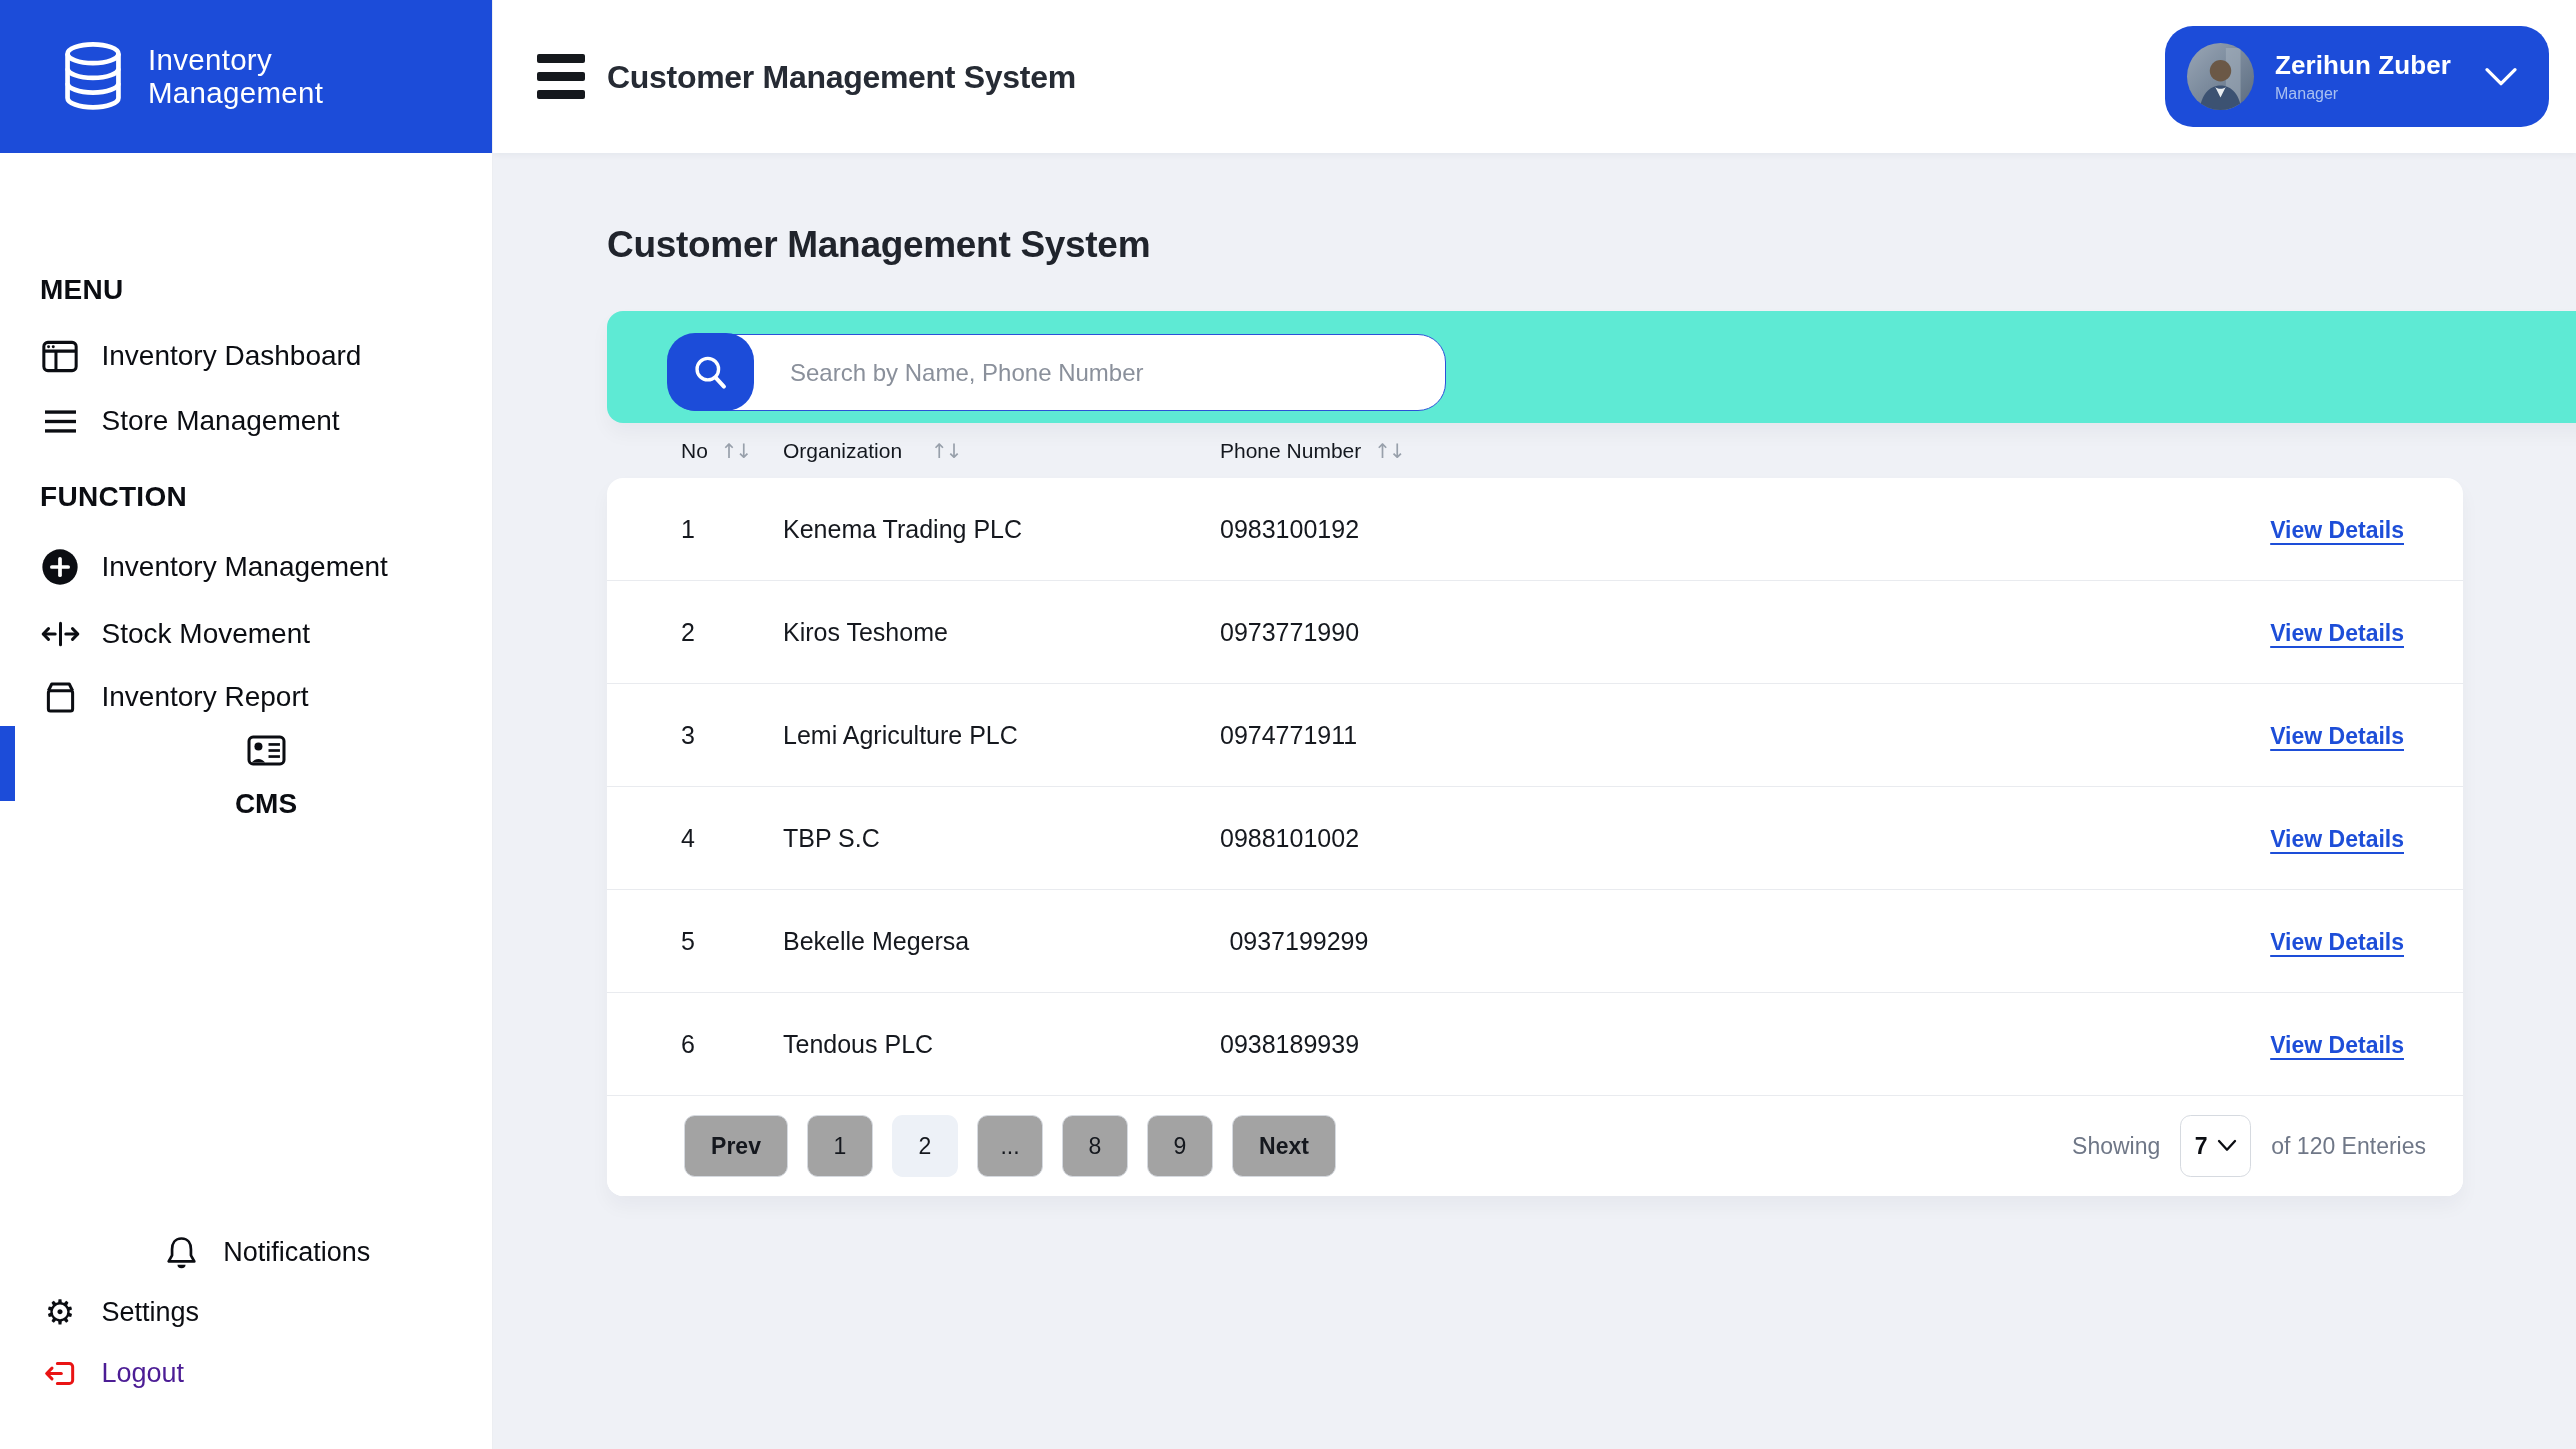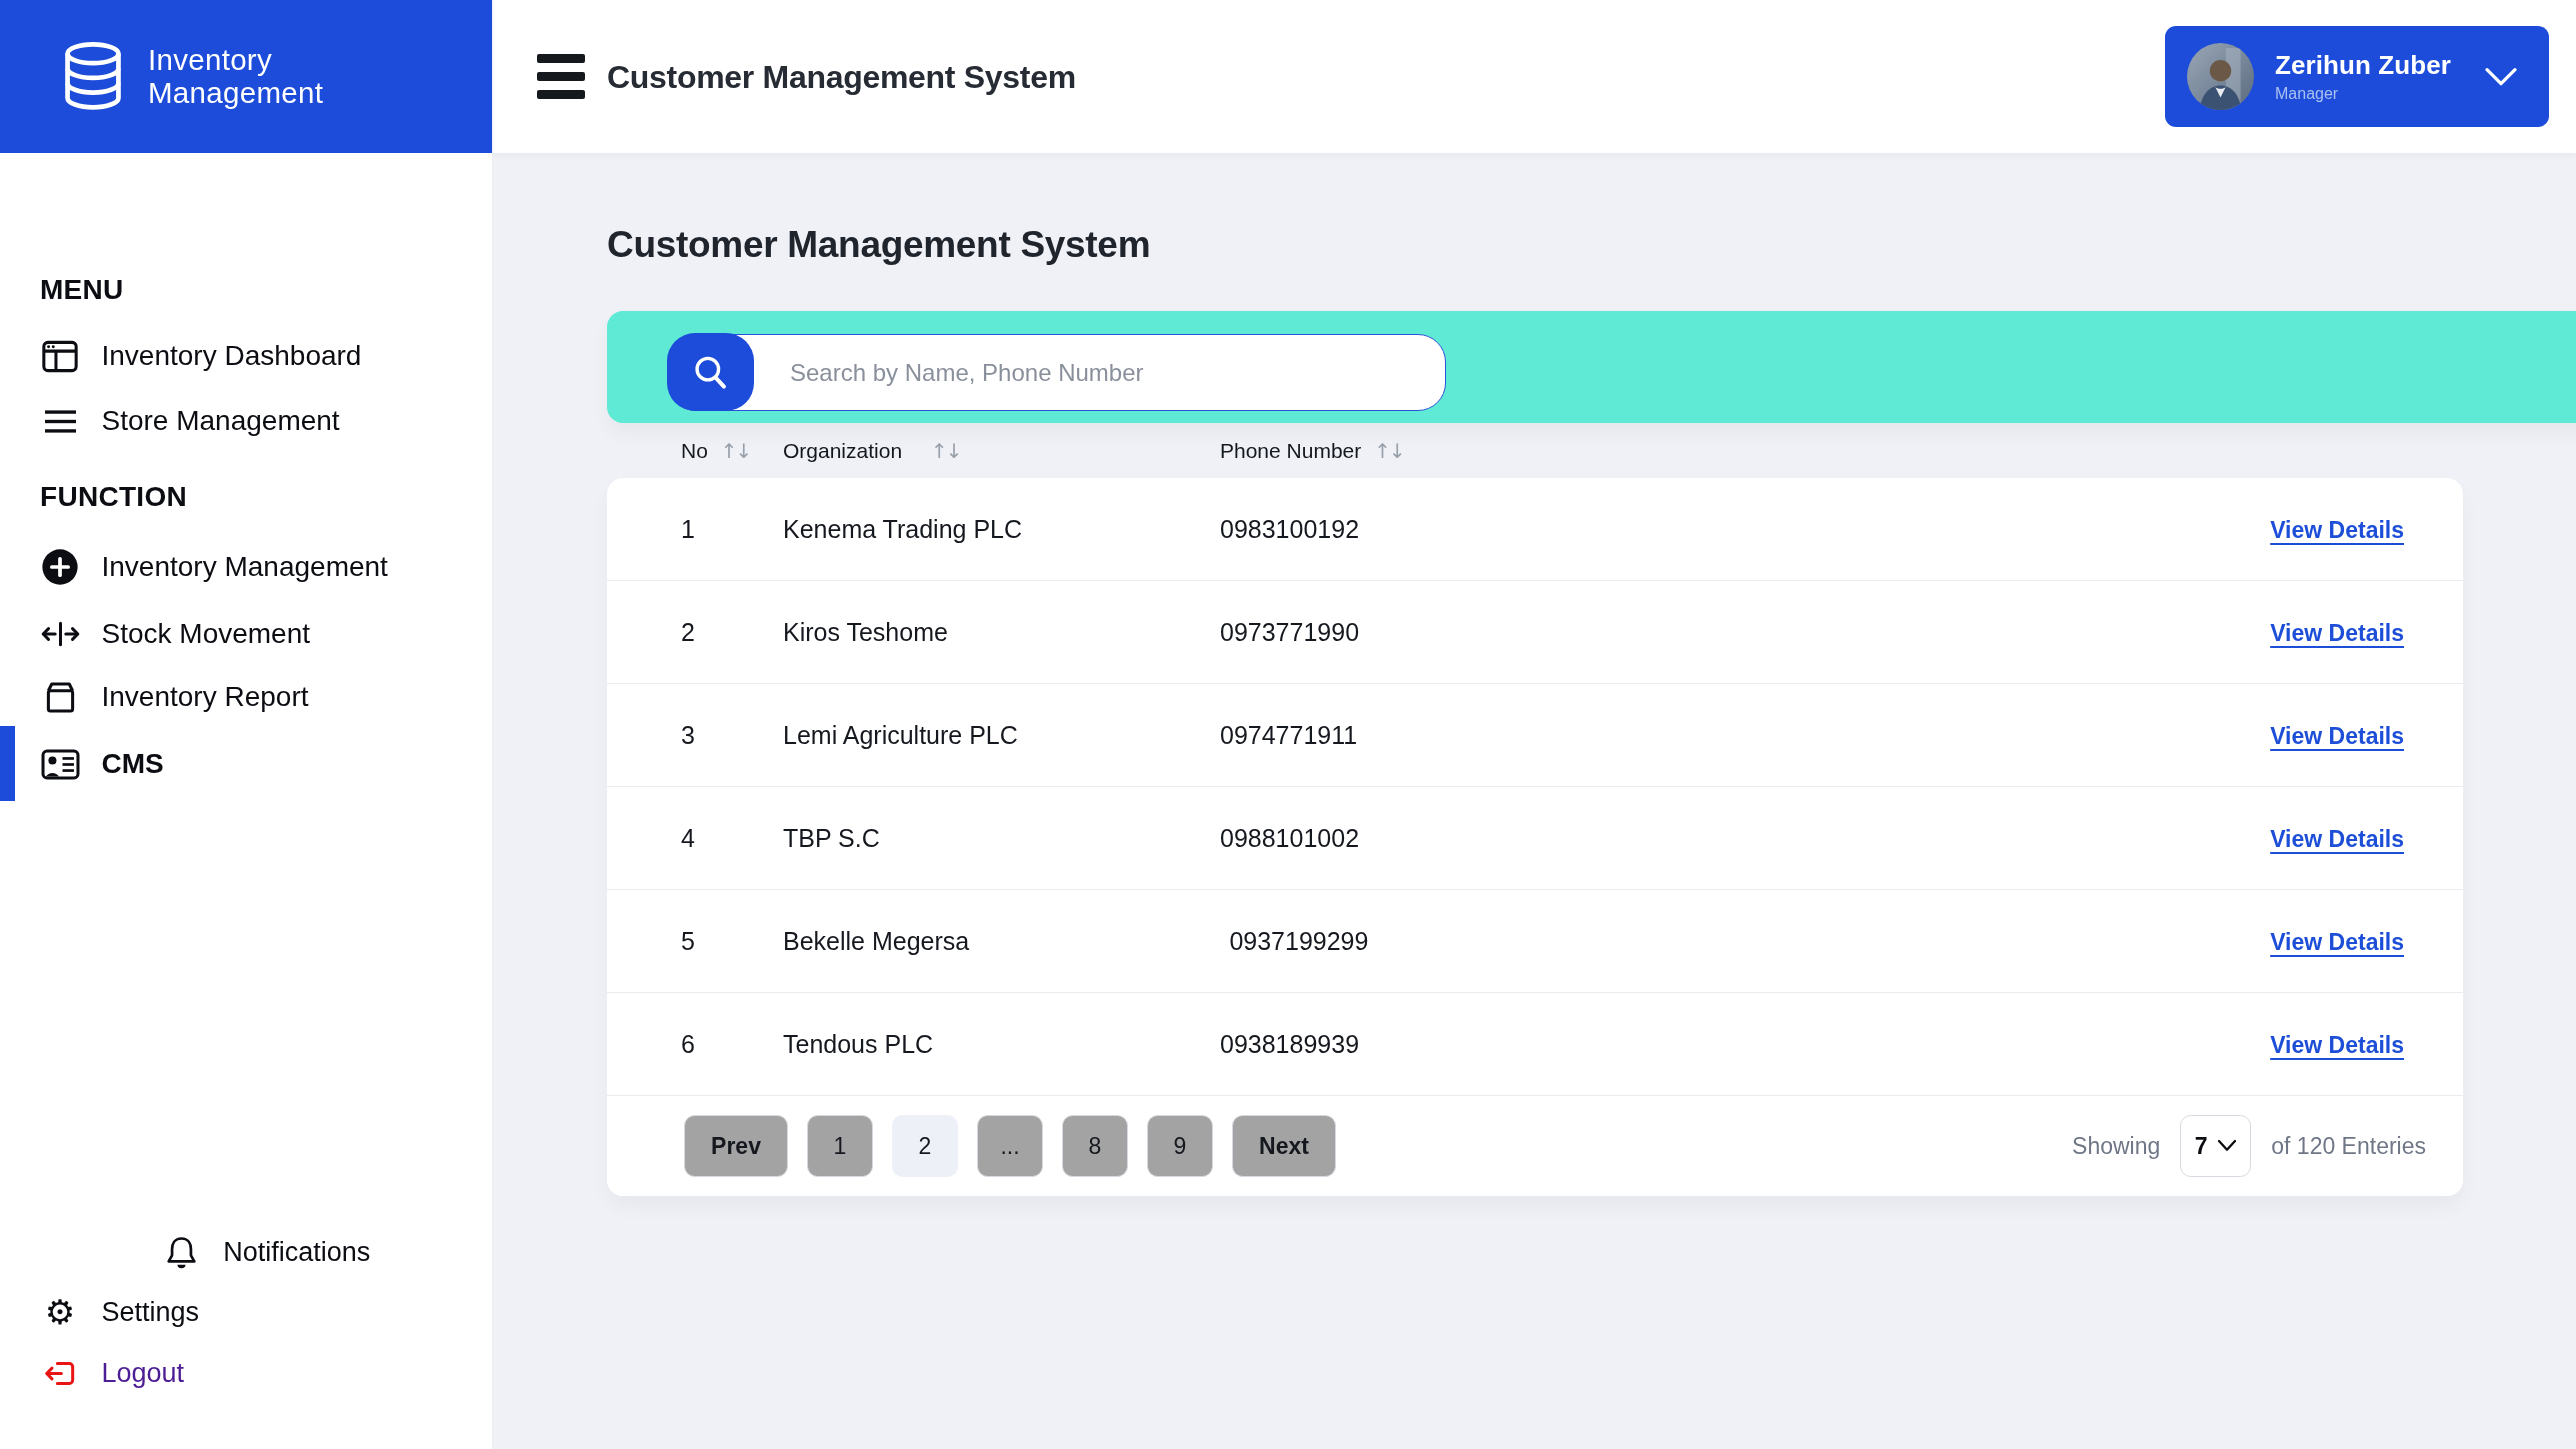--- a/index.html
+++ b/index.html
@@ -45,21 +45,21 @@
   }
   .hamburger { position:absolute; left:44px; top:54px; width:48px; cursor:pointer; }
   .hamburger span { display:block; width:48px; height:8.7px; background:#15181D; border-radius:2px; margin-bottom:9.4px; }
   .hamburger span:last-child { margin-bottom:0; }
   .topbar-title {
     position:absolute; left:114px; top:59px; font-size:32px; font-weight:700;
     color:#262B34; letter-spacing:-0.3px;
   }
   .profile-btn {
     position:absolute; right:27px; top:26px; height:101px; width:384px;
-    background:#1C4CD9; border-radius:11px; display:flex; align-items:center;
+    background:#1C4CD9; border-radius:28px; display:flex; align-items:center;
     padding:0 31px 0 21.5px; gap:21.5px; cursor:pointer;
   }
   .avatar {
     width:67px; height:67px; border-radius:50%; flex:none; overflow:hidden;
     background:linear-gradient(135deg,#9aa7b6 0%,#7d8c9e 45%,#5a6a7e 100%);
     position:relative;
   }
   .avatar svg { position:absolute; left:0; top:5.4px; }
   .profile-texts { display:flex; flex-direction:column; gap:4px; }
   .profile-name { font-size:26px; font-weight:700; color:#FFFFFF; letter-spacing:0.1px; }
@@ -208,21 +208,21 @@
     <span class="ic">
       <svg width="35" height="35" viewBox="0 0 52 52" fill="none" stroke="#0B0D12" stroke-width="4.5" stroke-linejoin="round">
         <path d="M8 16 L13 6 H39 L44 16"></path>
         <rect x="8" y="16" width="36" height="30" rx="3"></rect>
       </svg>
     </span>
     <span>Inventory Report</span>
   </div>
 
   <div class="active-bar"></div>
-  <div class="nav-item bold" style="top:735px;">
+  <div class="nav-item bold" style="top:735px;flex-direction:column;">
     <span class="ic">
       <svg width="39" height="31" viewBox="0 0 58 46" fill="none">
         <rect x="3" y="3" width="52" height="40" rx="6" stroke="#0B0D12" stroke-width="4.5"></rect>
         <circle cx="17" cy="17" r="6" fill="#0B0D12"></circle>
         <path d="M7 41 a12 12 0 0 1 20 0 z" fill="#0B0D12"></path>
         <line x1="32" y1="14" x2="49" y2="14" stroke="#0B0D12" stroke-width="4"></line>
         <line x1="32" y1="23" x2="49" y2="23" stroke="#0B0D12" stroke-width="4"></line>
         <line x1="32" y1="32" x2="49" y2="32" stroke="#0B0D12" stroke-width="4"></line>
       </svg>
     </span>

